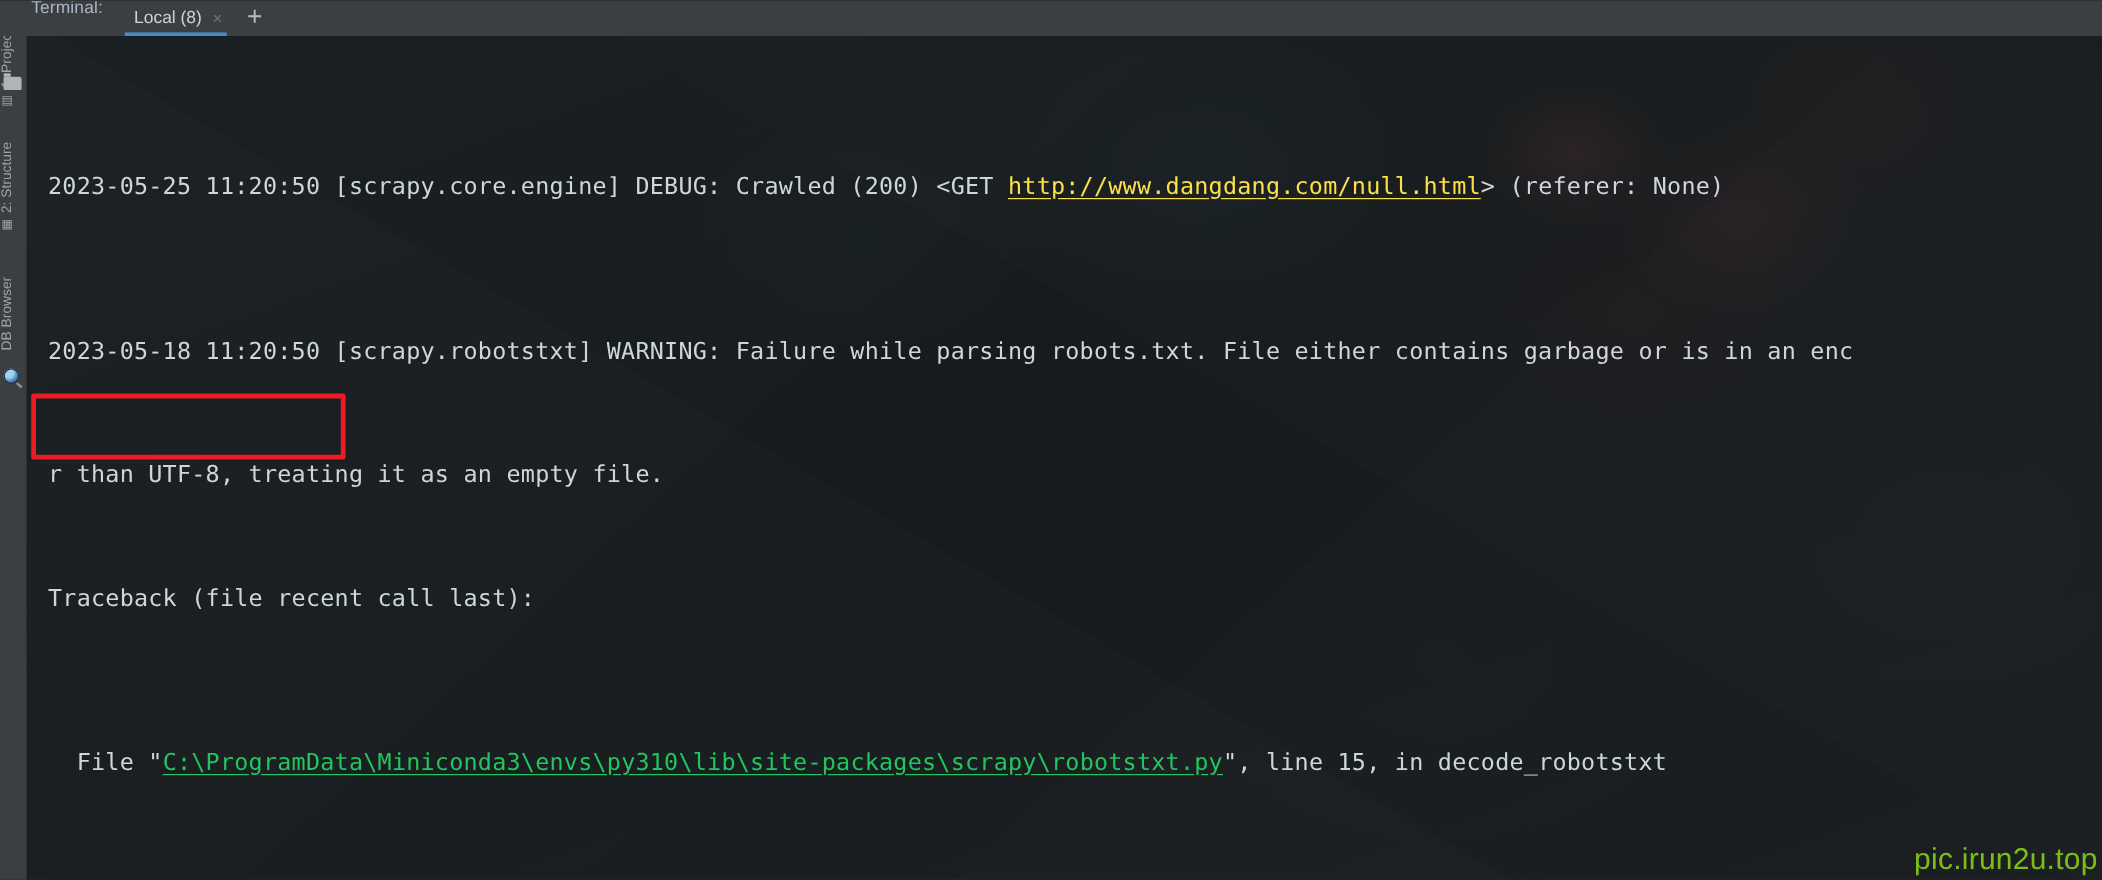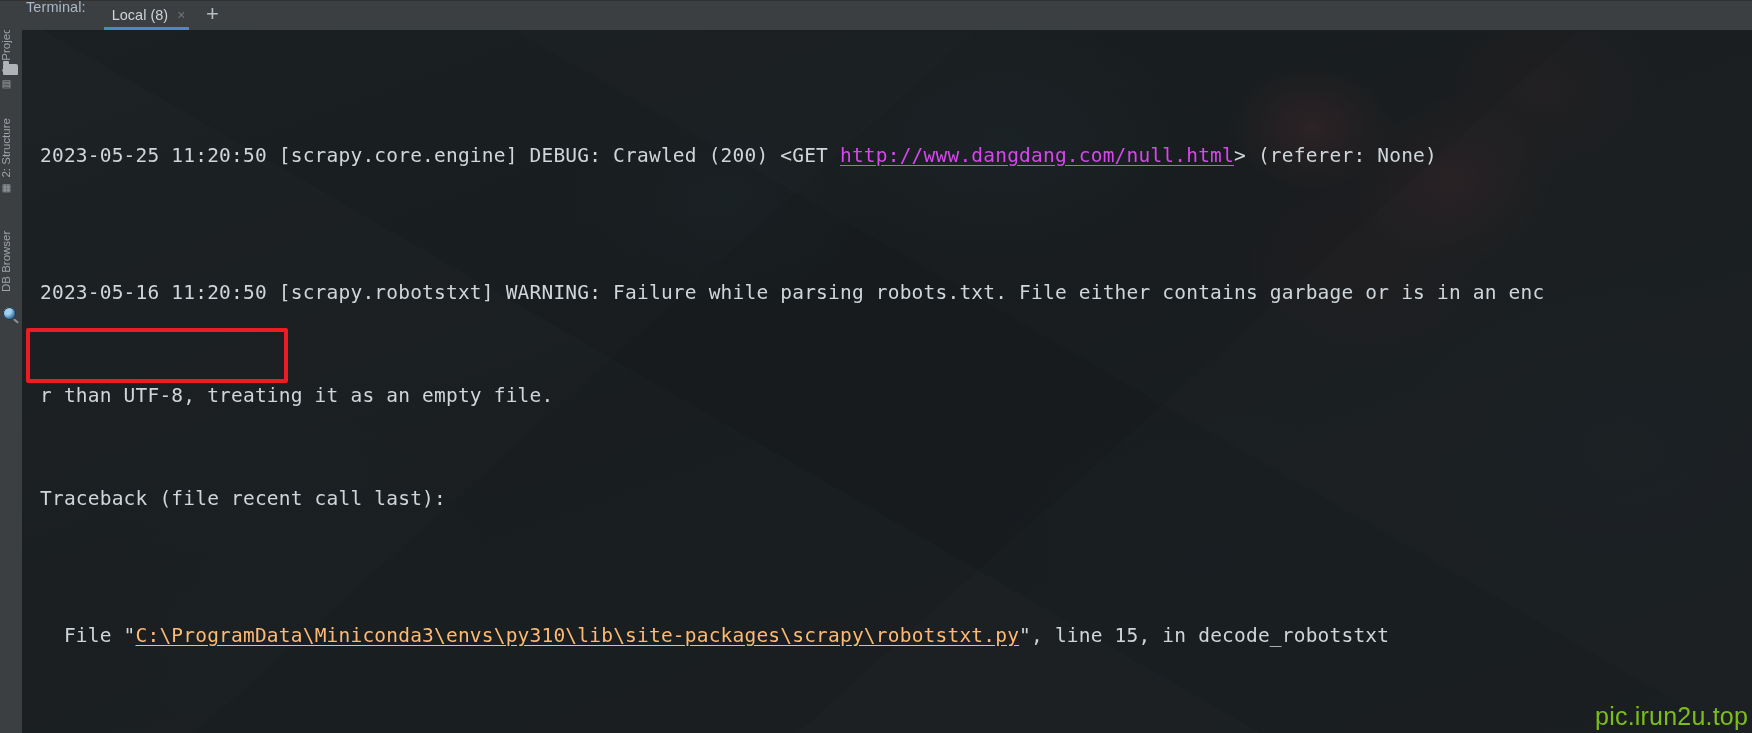--- a/index.html
+++ b/index.html
@@ -202,27 +202,27 @@
     color: #cfd6da;
     font-family: "DejaVu Sans Mono", monospace;
     font-size: 19.5px;
     line-height: 34.3px;
     white-space: pre;
     letter-spacing: .2px;
     overflow: hidden;
   }
   .line { min-height: 34.3px; }
   .link {
-    color: #d946ef;
+    color: #fde047;
     text-decoration: underline;
     text-underline-offset: 3px;
     cursor: pointer;
   }
   .path-link {
-    color: #fdba74;
+    color: #22c55e;
     text-decoration: underline;
     text-underline-offset: 3px;
     cursor: pointer;
   }
 
   
   .redbox {
     position: absolute;
     left: 4px;
     top: 298px;
@@ -292,21 +292,21 @@
     </div>
 
     <div class="terminal">
       <div class="wallpaper"></div>
       <div class="console-shade"></div>
 
       <div class="console">
 
         <div class="line"><span>2023-05-25 11:20:50 [scrapy.core.engine] DEBUG: Crawled (200) &lt;GET </span><span class="link">http://www.dangdang.com/null.html</span><span>&gt; (referer: None)</span></div>
 
-        <div class="line">2023-05-16 11:20:50 [scrapy.robotstxt] WARNING: Failure while parsing robots.txt. File either contains garbage or is in an enc</div>
+        <div class="line">2023-05-18 11:20:50 [scrapy.robotstxt] WARNING: Failure while parsing robots.txt. File either contains garbage or is in an enc</div>
         <div class="line">r than UTF-8, treating it as an empty file.</div>
         <div class="line">Traceback (file recent call last):</div>
 
         <div class="line"><span>  File "</span><span class="path-link">C:\ProgramData\Miniconda3\envs\py310\lib\site-packages\scrapy\robotstxt.py</span><span>", line 15, in decode_robotstxt</span></div>
 
         
         
 
         
 

